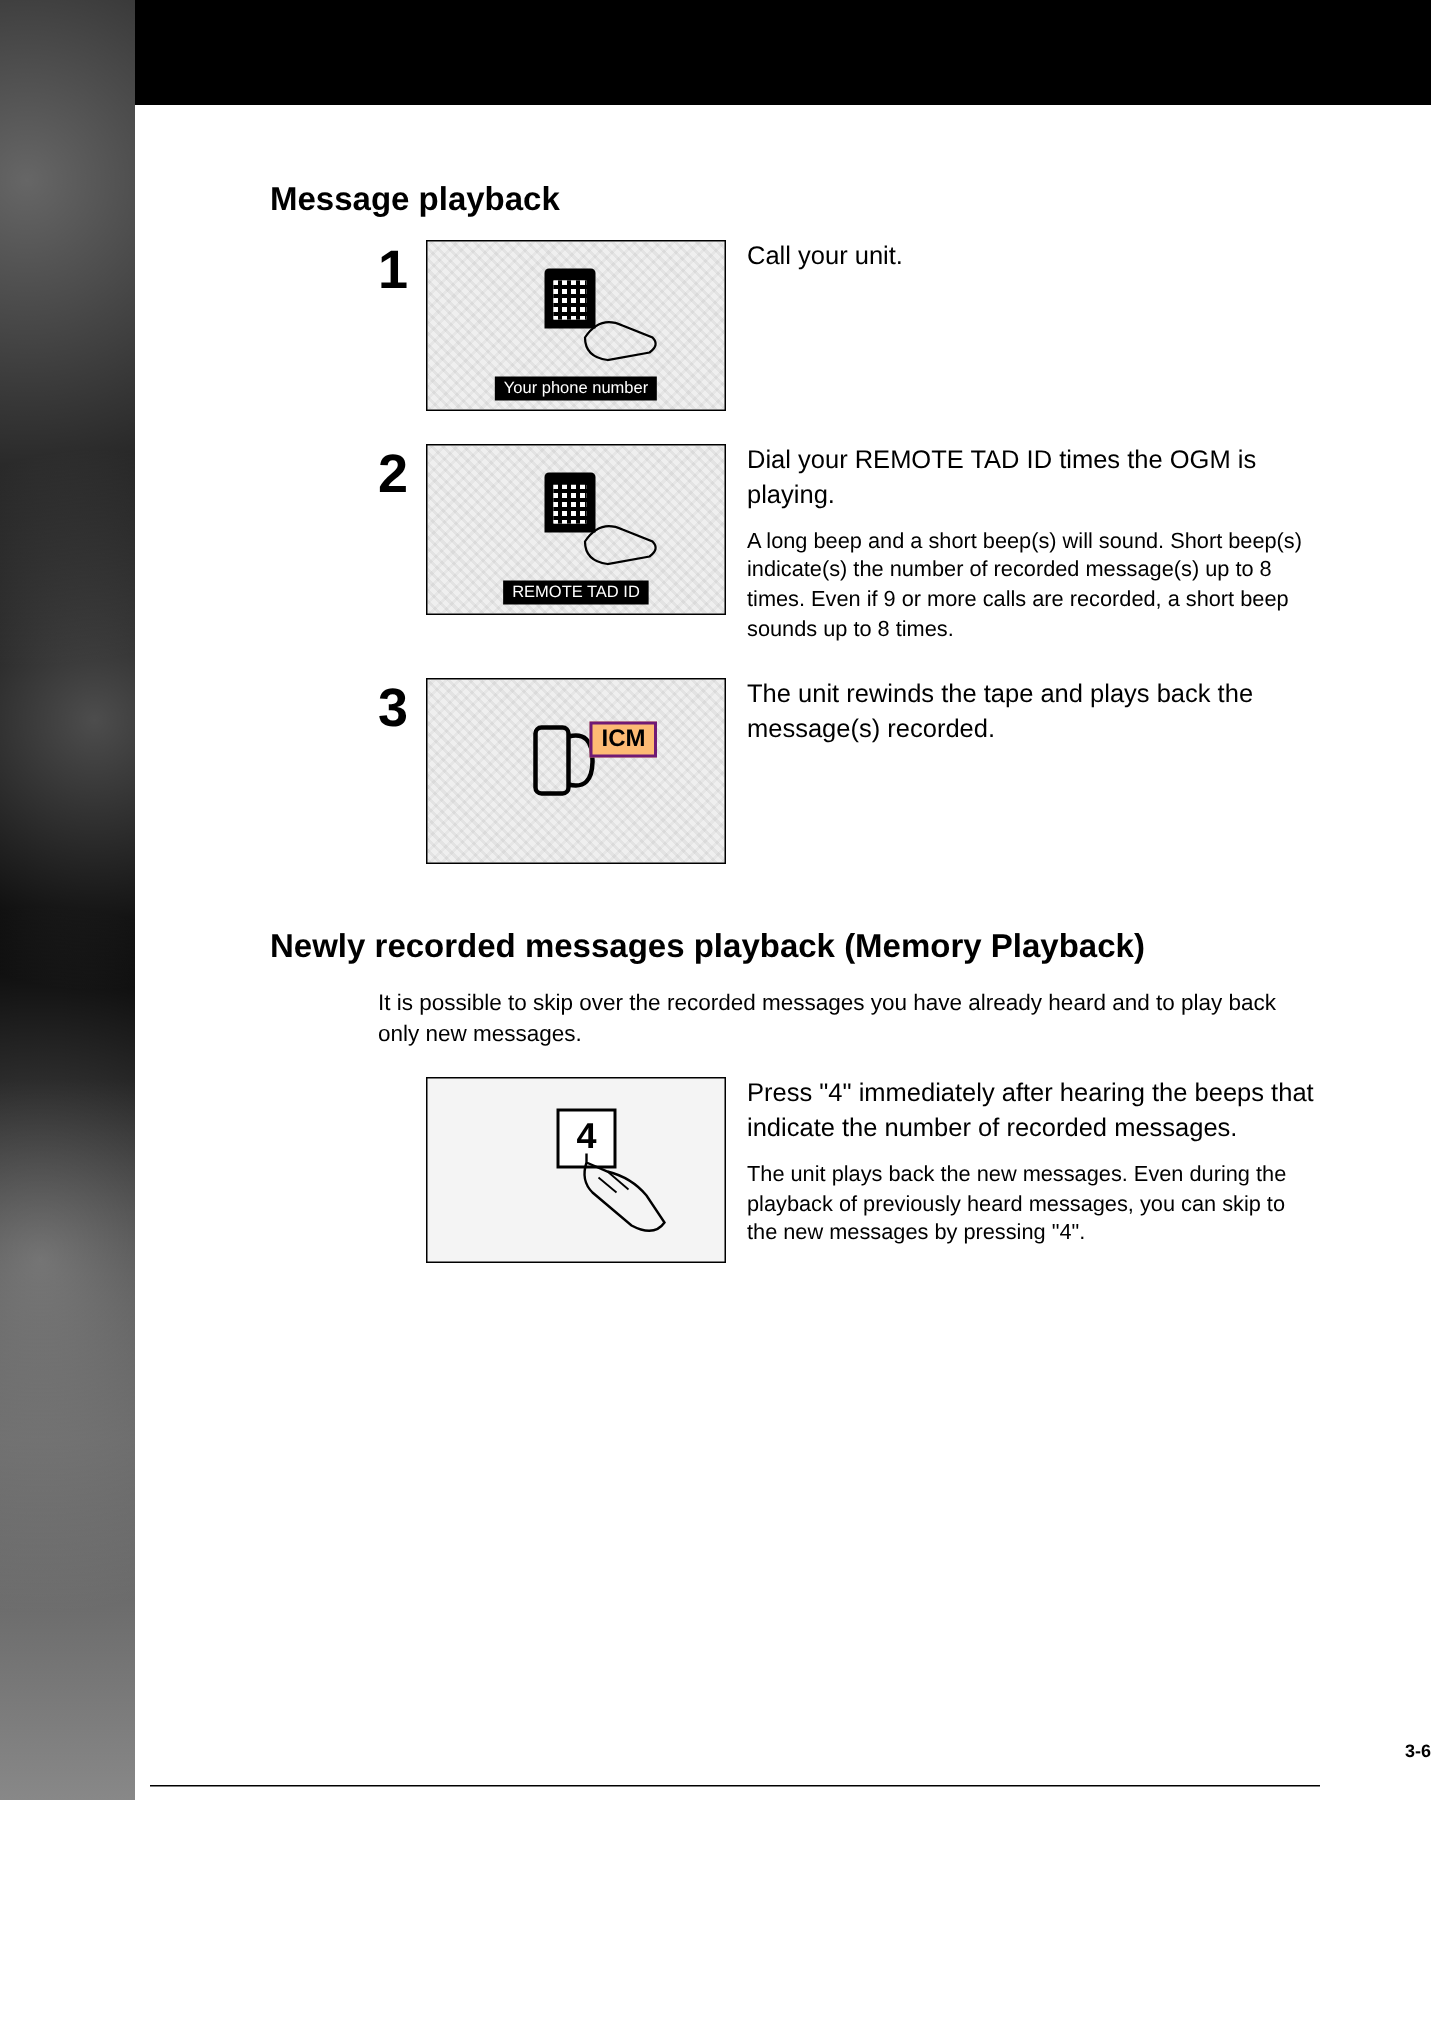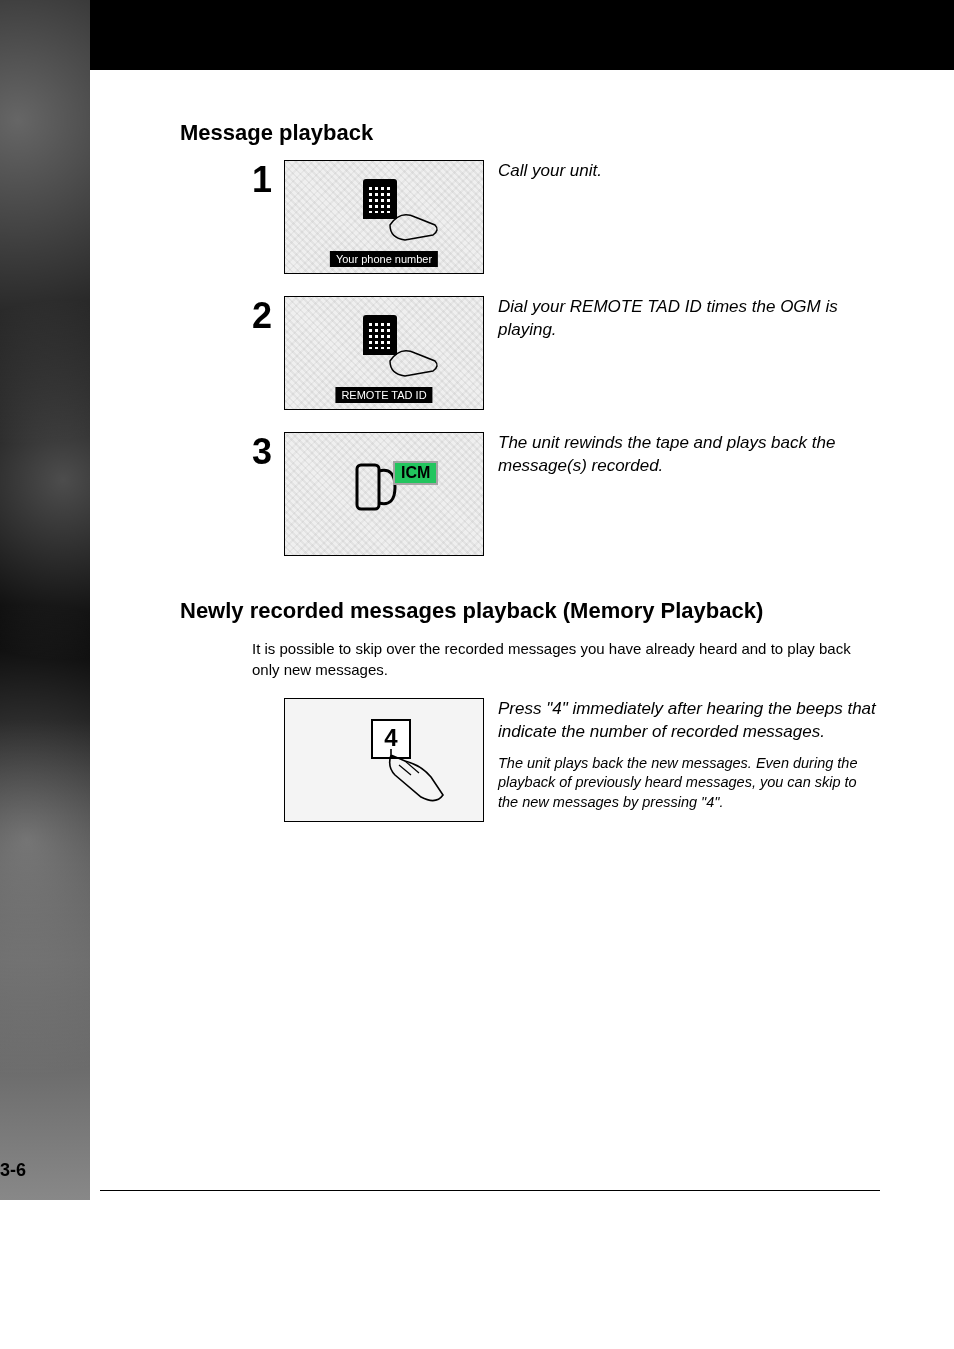--- a/index.html
+++ b/index.html
@@ -109,28 +109,27 @@
     padding:2px 6px;
     white-space:nowrap;
   }
   .illus-tall { height: 122px; }
   .cassette {
     position:absolute;left:70px;top:24px;
   }
   .cassette svg{width:70px;height:60px}
   .icm-box{
     position:absolute;left:108px;top:28px;
-    border:2px solid #a3a3a3;background:#22c55e;
+    border:2px solid #701a75;background:#fdba74;
     font-weight:bold;font-size:16px;padding:1px 6px;
   }
   .txt {
     flex: 1;
     font-size: 15.5px;
     line-height: 1.35;
-    font-style: italic;
   }
   .txt .lead {
     font-size: 17px;
     margin-bottom: 10px;
   }
   .txt .detail {
     font-size: 14.5px;
     line-height: 1.35;
   }
   .section2 { margin-top: 42px; }
@@ -146,22 +145,22 @@
   .keybox{
     position:absolute;left:86px;top:20px;
     border:2px solid #000;background:#fff;
     font-weight:bold;font-size:24px;width:36px;height:36px;
     text-align:center;line-height:34px;
   }
   .hand2{position:absolute;left:96px;top:48px;width:70px;height:60px}
   .hand2 svg{width:100%;height:100%}
   .step2 { display:flex; align-items:flex-start; margin-left:72px; }
   .page-no{
-    position:absolute;left:0;right:0;text-align:left;
-    top:1160px;font-size:18px;font-weight:bold;
+    position:absolute;left:0;right:0;text-align:right;
+    top:1160px;font-size:12px;font-weight:bold;
   }
   .binding-line{
     position:absolute;left:100px;top:1190px;width:780px;height:0;
     border-top:1px solid #000;
   }
 </style>
 </head>
 <body>
 
 <div class="scan-edge-top"></div>
@@ -195,20 +194,21 @@
       <div class="keypad"></div>
       <div class="hand">
         <svg viewBox="0 0 60 40">
             <path d="M5 20 Q15 5 30 12 L50 20 Q55 25 48 30 L20 35 Q5 33 5 20 Z" fill="none" stroke="#000" stroke-width="1.5"></path>
           </svg>
       </div>
       <div class="caption-pill">REMOTE TAD ID</div>
     </div>
     <div class="txt">
       <div class="lead">Dial your REMOTE TAD ID times the OGM is playing.</div>
+      <div class="detail">A long beep and a short beep(s) will sound. Short beep(s) indicate(s) the number of recorded message(s) up to 8 times. Even if 9 or more calls are recorded, a short beep sounds up to 8 times.</div>
     </div>
   </div>
 
   <div class="step">
     <div class="num">3</div>
     <div class="illus illus-tall">
       <div class="noise"></div>
       <div class="cassette">
         <svg viewBox="0 0 70 60">
           <rect x="2" y="8" width="22" height="44" rx="4" fill="none" stroke="#000" stroke-width="3"></rect>

